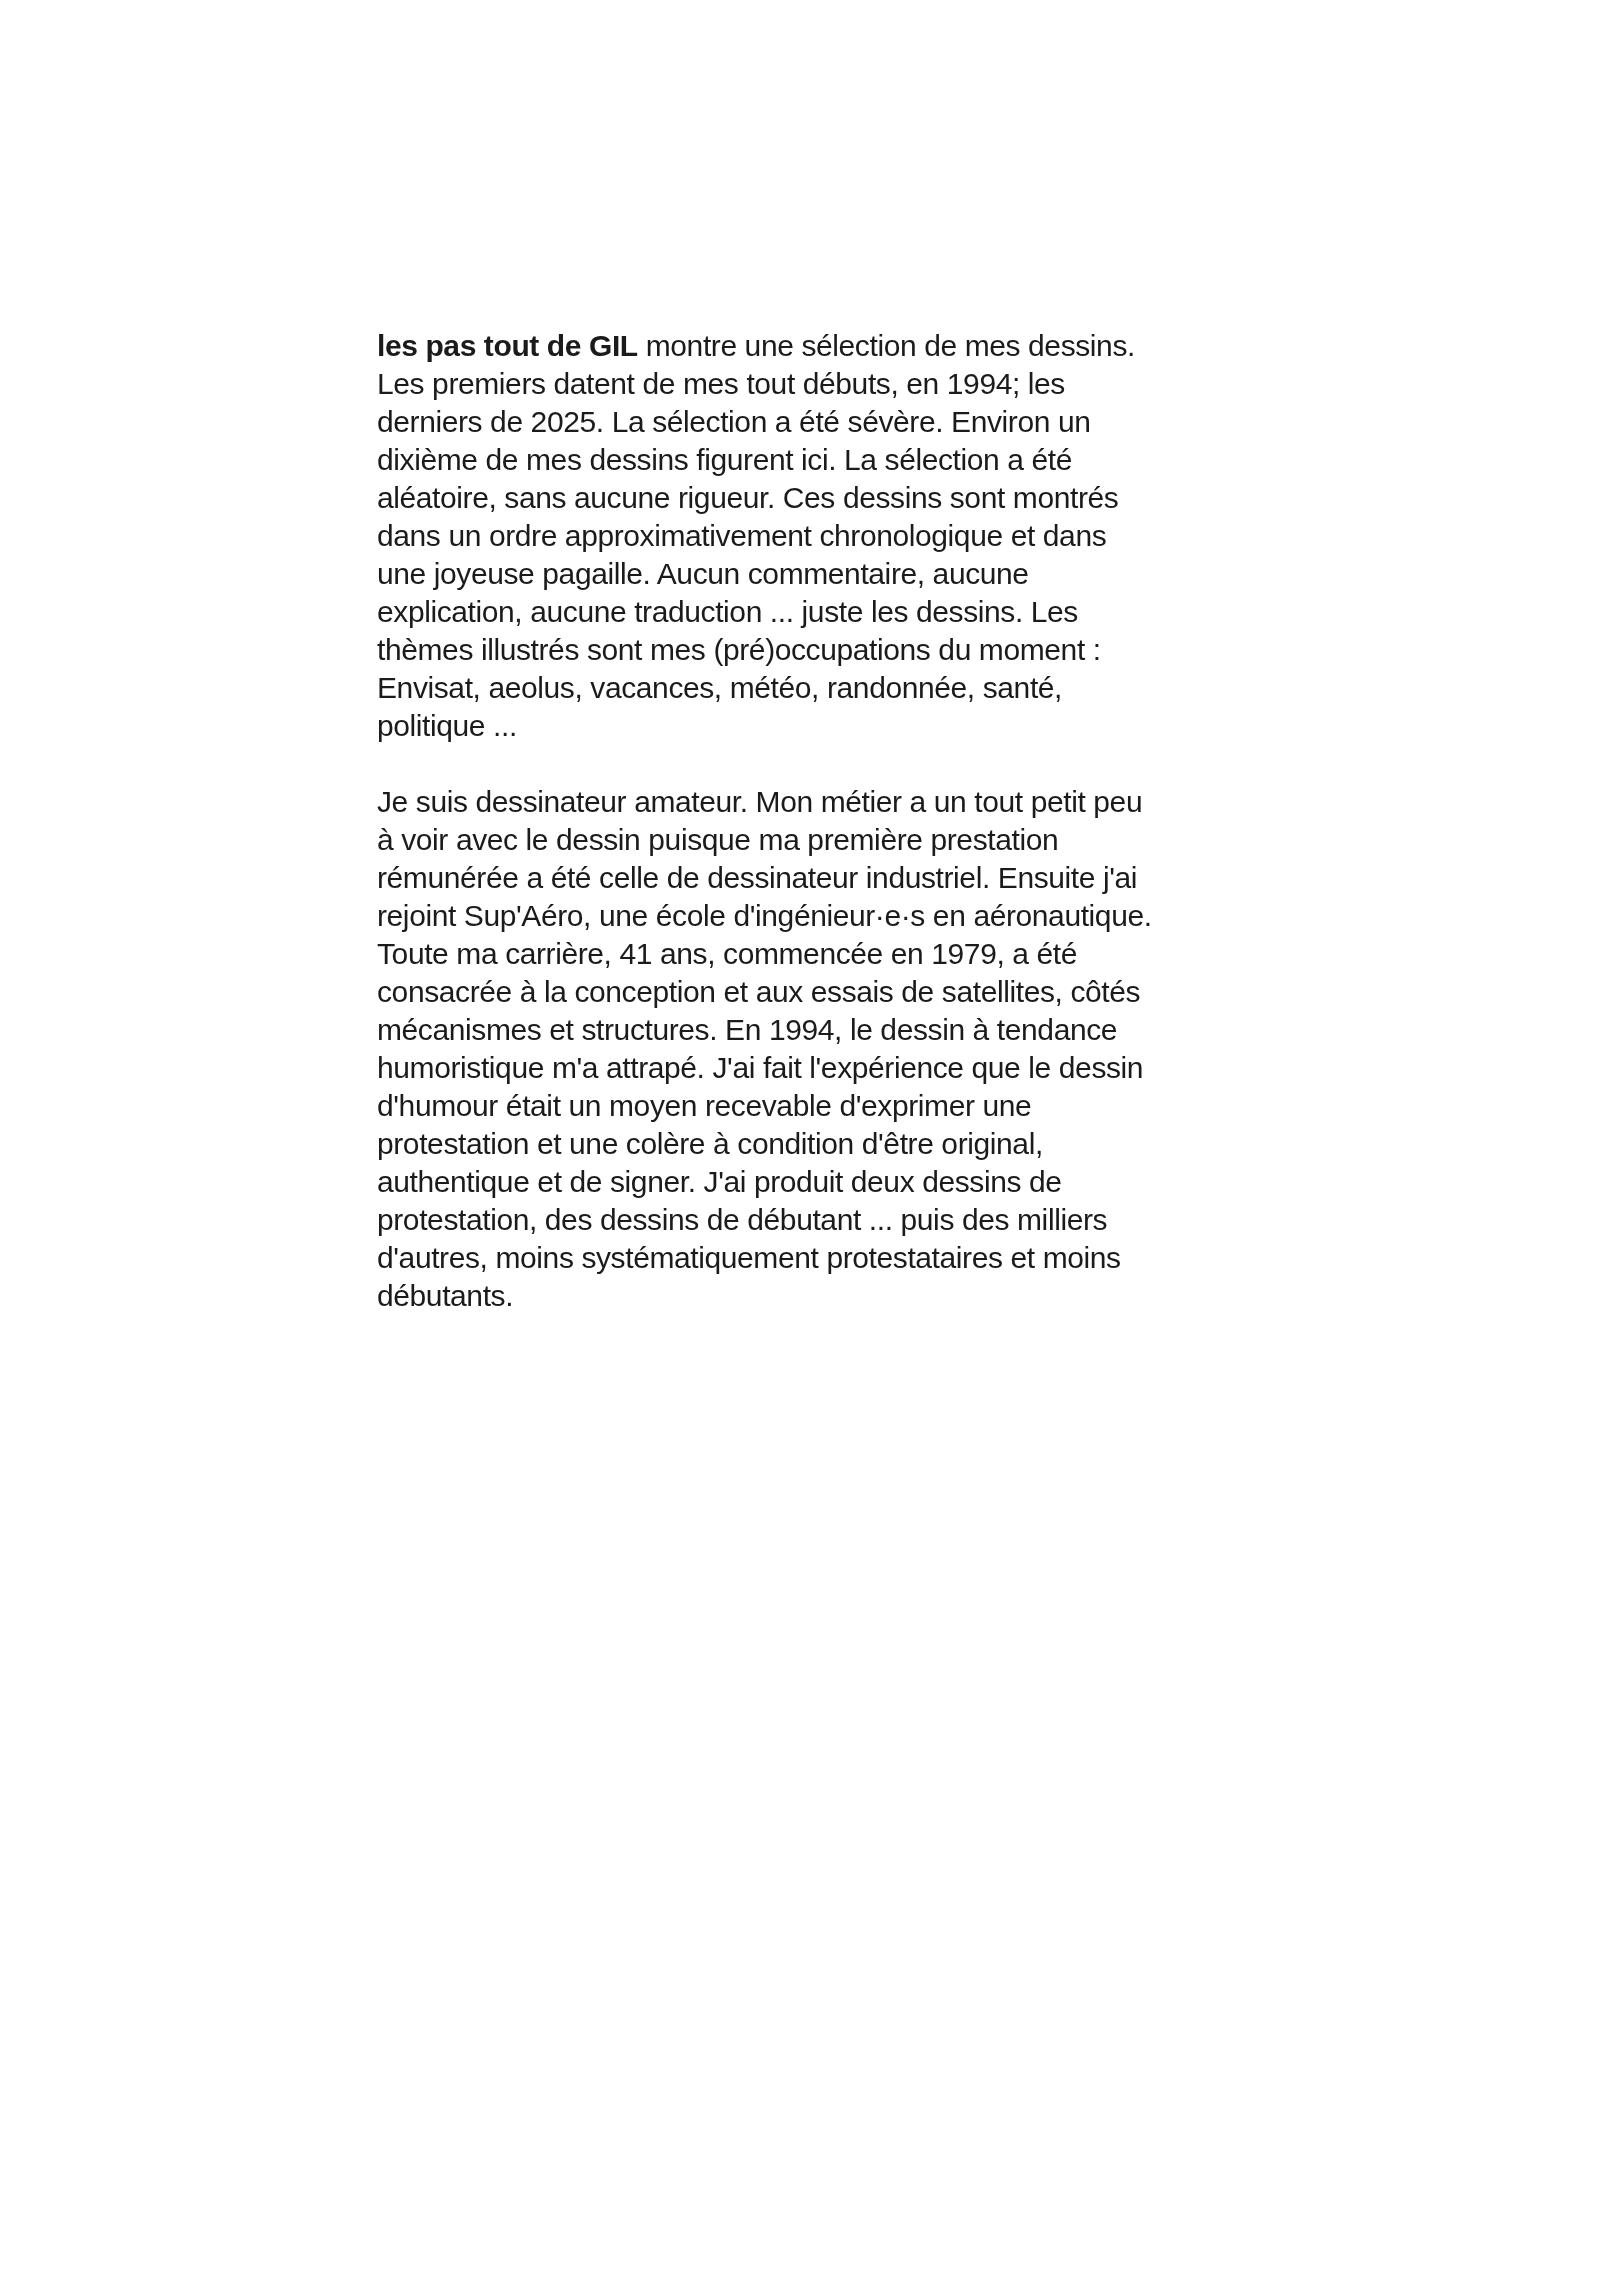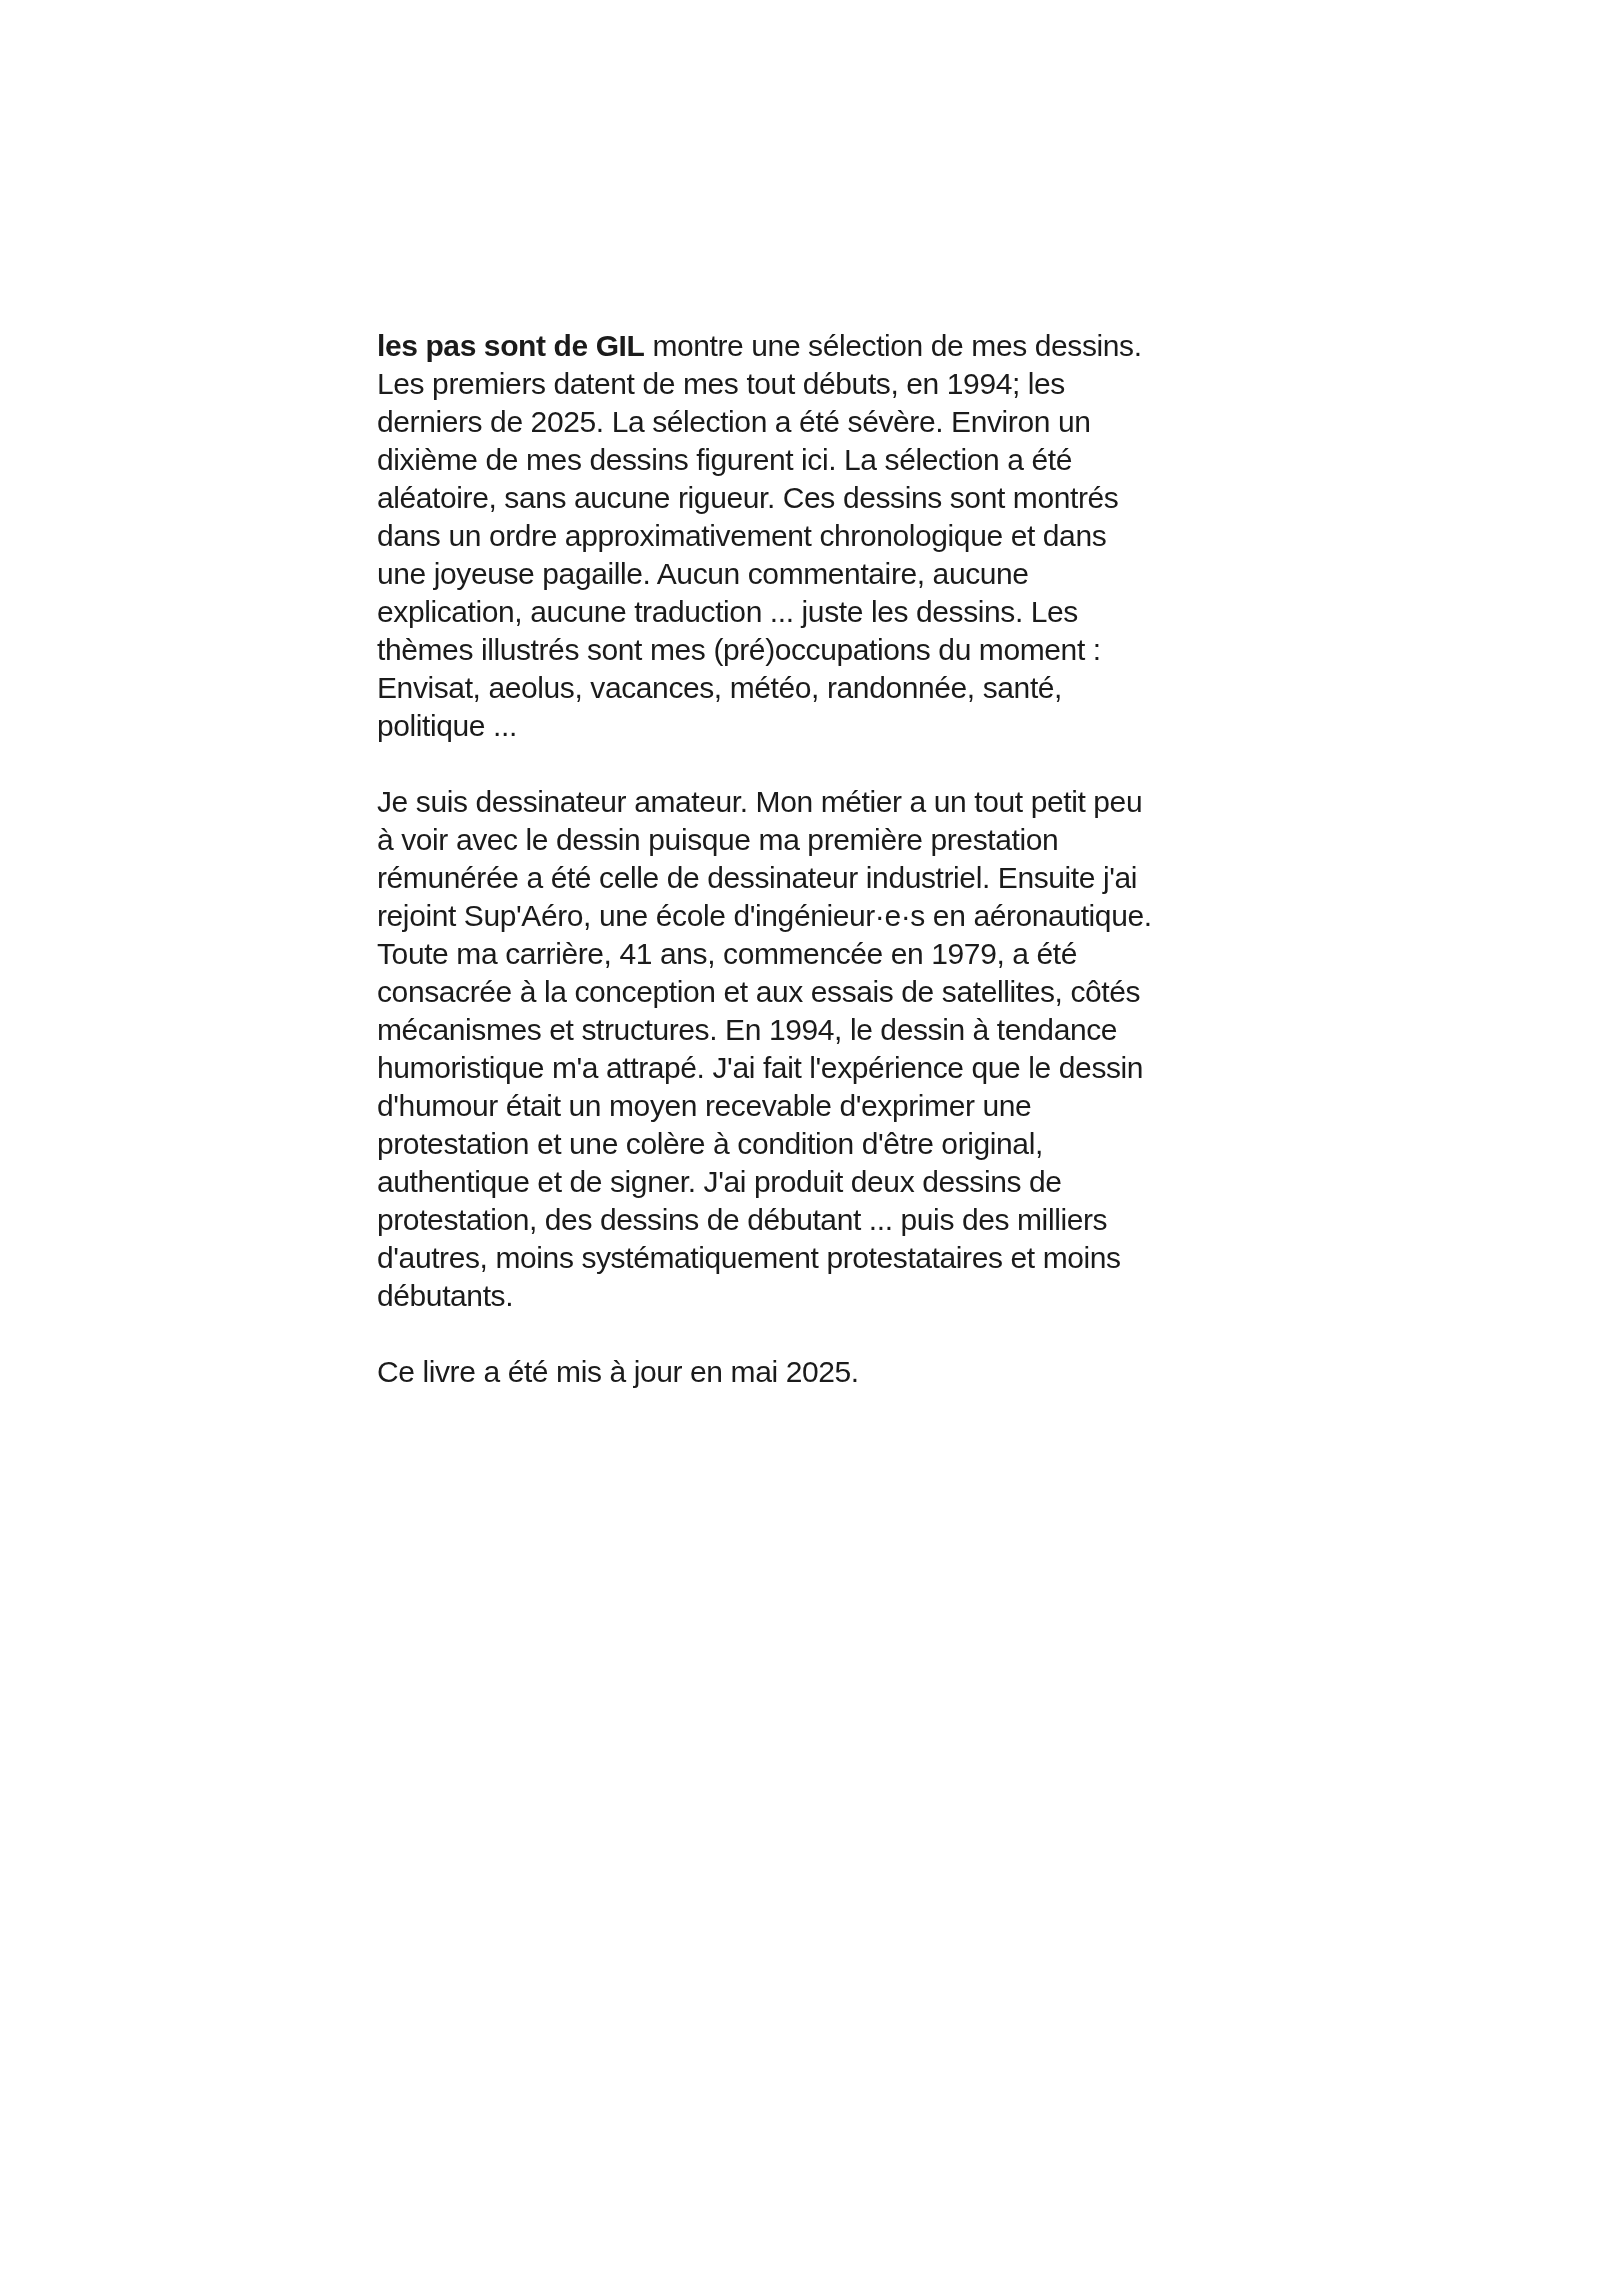--- a/index.html
+++ b/index.html
@@ -38,21 +38,21 @@
   .sig-line {
     white-space: pre-line;
   }
 </style>
 </head>
 <body>
 
 <div class="page">
   <div class="text-block">
 
-    <p class="para"><span class="bold">les pas sont de GIL</span><span> montre une sélection de mes dessins.
+    <p class="para"><span class="bold">les pas tout de GIL</span><span> montre une sélection de mes dessins.
 Les premiers datent de mes tout débuts, en 1994; les
 derniers de 2025. La sélection a été sévère. Environ un
 dixième de mes dessins figurent ici. La sélection a été
 aléatoire, sans aucune rigueur. Ces dessins sont montrés
 dans un ordre approximativement chronologique et dans
 une joyeuse pagaille. Aucun commentaire, aucune
 explication, aucune traduction ... juste les dessins. Les
 thèmes illustrés sont mes (pré)occupations du moment :
 Envisat, aeolus, vacances, météo, randonnée, santé,
 politique ...</span></p>
@@ -66,17 +66,16 @@
 mécanismes et structures. En 1994, le dessin à tendance
 humoristique m'a attrapé. J'ai fait l'expérience que le dessin
 d'humour était un moyen recevable d'exprimer une
 protestation et une colère à condition d'être original,
 authentique et de signer. J'ai produit deux dessins de
 protestation, des dessins de débutant ... puis des milliers
 d'autres, moins systématiquement protestataires et moins
 débutants.</p>
 
 
-    <p class="para">Ce livre a été mis à jour en mai 2025.</p>
 
   </div>
 </div>
 
 
 </body></html>

